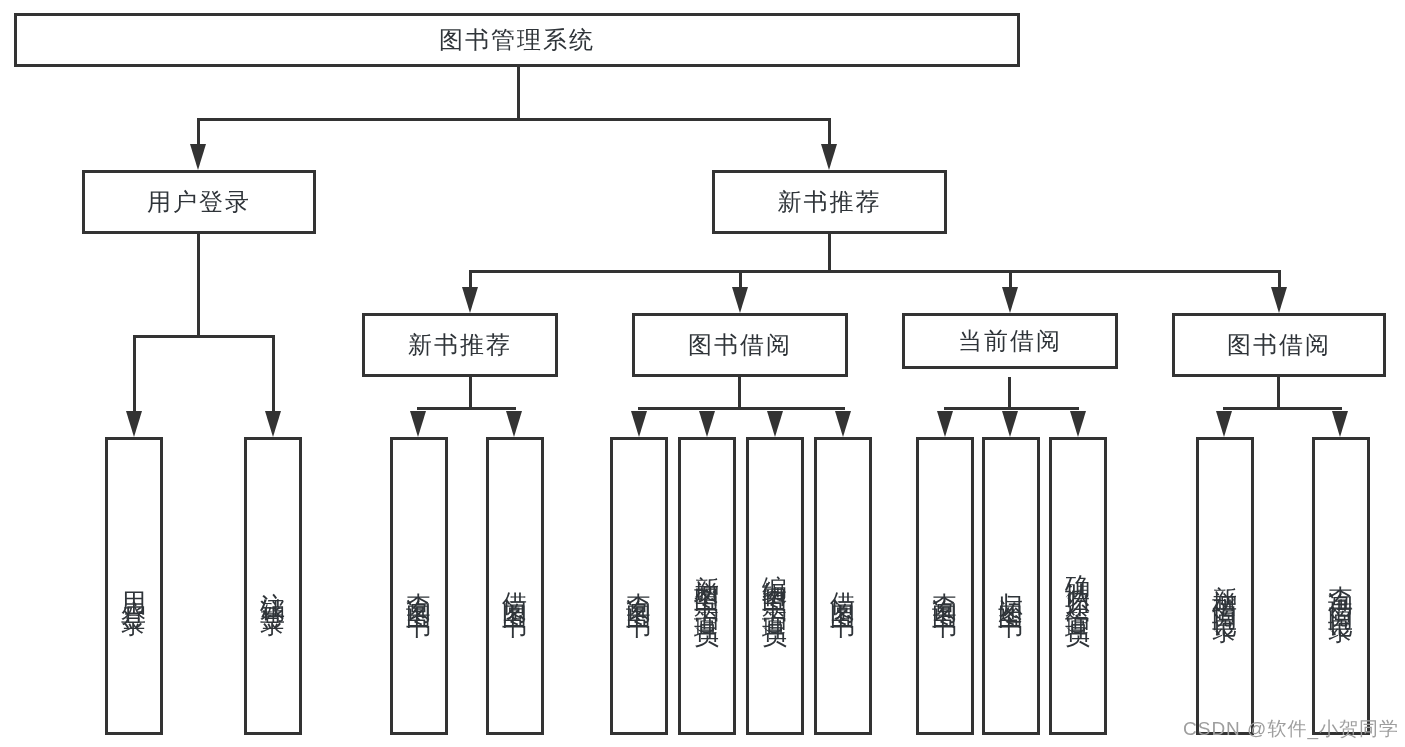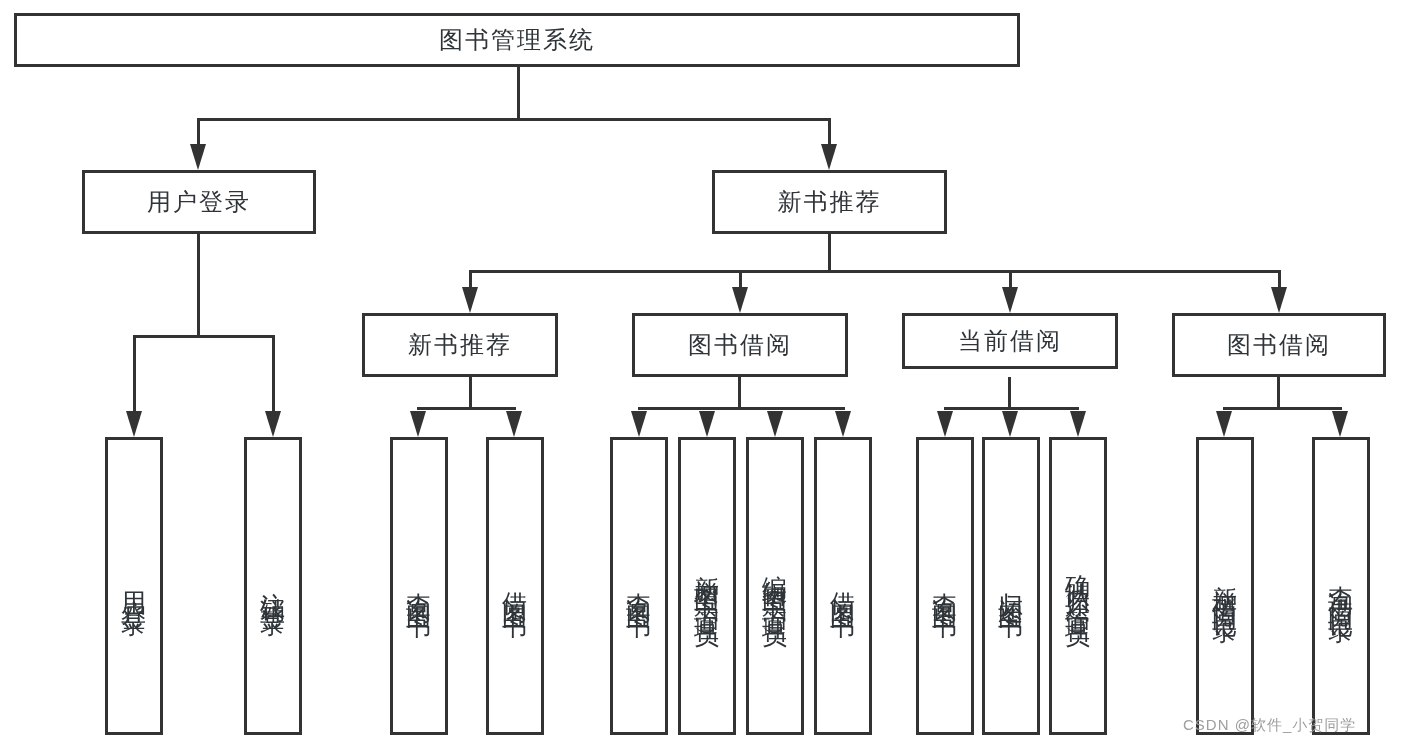--- a/index.html
+++ b/index.html
@@ -40,21 +40,21 @@
     position: absolute;
     width: 0; height: 0;
     border-left: 8px solid transparent;
     border-right: 8px solid transparent;
     border-top: 26px solid var(--line, #333333);
   }
   .watermark {
     position: absolute;
     left: 1183px;
     top: 716px;
-    font-size: 15px;
+    font-size: 19px;
     letter-spacing: 1px;
     color: var(--wm, #9e9e9e);
     white-space: nowrap;
     z-index: 5;
   }
 </style>
 </head>
 <body>
 
 <div class="canvas" style="--line: #333333; --text: #2f3439; --wm: #9e9e9e; --bg: #ffffff;">

